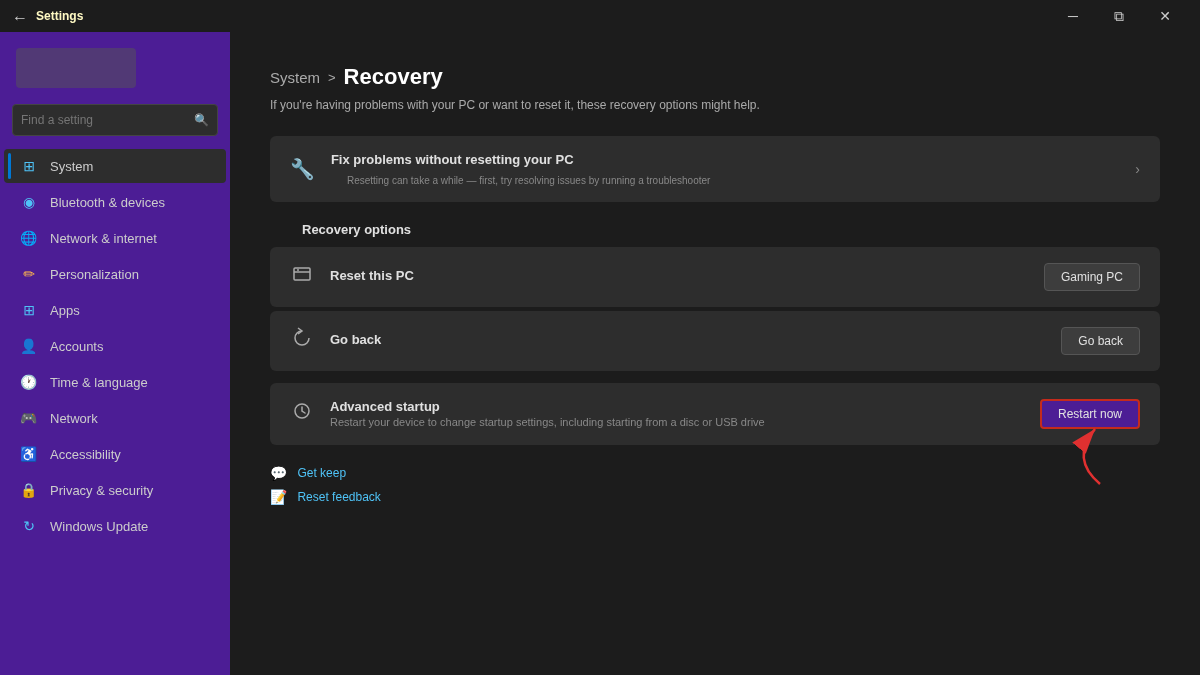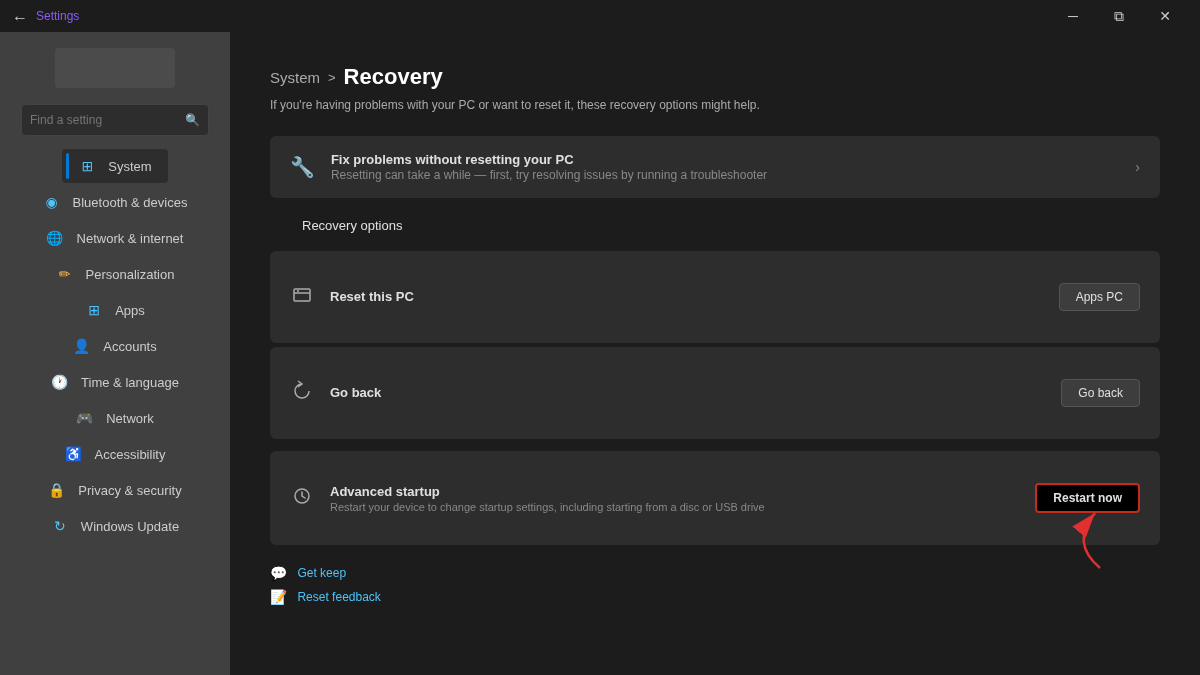--- a/index.html
+++ b/index.html
@@ -24,21 +24,22 @@
       justify-content: space-between;
       flex-shrink: 0;
     }
     .titlebar-left {
       display: flex;
       align-items: center;
       gap: 8px;
     }
     .titlebar-title {
       font-size: 12px;
-      color: #8b5cf6;
+      color: #fef9c3;
+      font-weight: bold;
     }
     .titlebar-controls {
       display: flex;
       gap: 0;
     }
     .titlebar-btn {
       width: 46px;
       height: 32px;
       background: transparent;
       border: none;
@@ -53,27 +54,26 @@
     
     .main-layout {
       display: flex;
       flex: 1;
       overflow: hidden;
     }
 
     
     .sidebar {
       width: 230px;
-      background: #404040;
+      background: #4c1d95;
       flex-shrink: 0;
       display: flex;
       flex-direction: column;
       padding-top: 8px;
       overflow-y: auto;
-      align-items: center;
     }
 
     .sidebar-avatar {
       width: 120px;
       height: 40px;
       background: #555;
       border-radius: 4px;
       margin: 8px 16px 16px 16px;
       opacity: 0.5;
     }
@@ -194,46 +194,47 @@
       gap: 16px;
     }
     .fix-icon {
       font-size: 20px;
       color: #aaa;
     }
     .fix-title {
       font-size: 13px;
       font-weight: 600;
       color: #e0e0e0;
-      margin-bottom: 1px;
+      margin-bottom: 8px;
     }
     .fix-subtitle {
-      font-size: 12px;
+      font-size: 10px;
       color: #888;
+      margin-left: 16px;
     }
     .chevron-icon {
       font-size: 14px;
       color: #888;
     }
 
     
     .section-title {
       font-size: 13px;
-      font-weight: 400;
-      color: #e0e0e0;
-      margin-bottom: 18px;
+      font-weight: 700;
+      color: #e0e0e0;
+      margin-bottom: 10px;
       padding-left: 32px;
     }
 
     .option-card {
       background: #2d2d2d;
       border-radius: 6px;
-      padding: 32px 20px;
-      display: flex;
-      align-items: flex-end;
+      padding: 16px 20px;
+      display: flex;
+      align-items: flex-start;
       justify-content: space-between;
       margin-bottom: 4px;
     }
     .option-left {
       display: flex;
       align-items: center;
       gap: 16px;
     }
     .option-icon {
       font-size: 20px;
@@ -257,24 +258,23 @@
       border: 1px solid #555;
       color: #e0e0e0;
       padding: 6px 16px;
       border-radius: 4px;
       font-size: 12px;
       cursor: pointer;
       white-space: nowrap;
     }
 
     .option-btn.restart-btn {
-      background: #000000;
+      background: #4c1d95;
       border: 2px solid #c42b1c;
       color: #e0e0e0;
-      font-weight: bold;
     }
 
     
     .links-section {
       margin-top: 20px;
       display: flex;
       flex-direction: column;
       gap: 8px;
     }
     .link-item {
@@ -399,21 +399,21 @@
           <svg width="22" height="22" viewBox="0 0 22 22" fill="none">
             <rect x="3" y="5" width="16" height="12" rx="1" stroke="#aaa" stroke-width="1.5" fill="none"></rect>
             <line x1="3" y1="9" x2="19" y2="9" stroke="#aaa" stroke-width="1.5"></line>
             <circle cx="7" cy="7" r="1" fill="#aaa"></circle>
           </svg>
         </span>
         <div>
           <div class="option-title">Reset this PC</div>
         </div>
       </div>
-      <button class="option-btn">Apps PC</button>
+      <button class="option-btn">Gaming PC</button>
     </div>
 
     <div class="option-card">
       <div class="option-left">
         <span class="option-icon">
           <svg width="22" height="22" viewBox="0 0 22 22" fill="none">
             <path d="M11 4 A7 7 0 1 0 18 11" stroke="#aaa" stroke-width="1.5" fill="none"></path>
             <polyline points="7,1 11,4 7,7" fill="none" stroke="#aaa" stroke-width="1.5"></polyline>
           </svg>
         </span>

